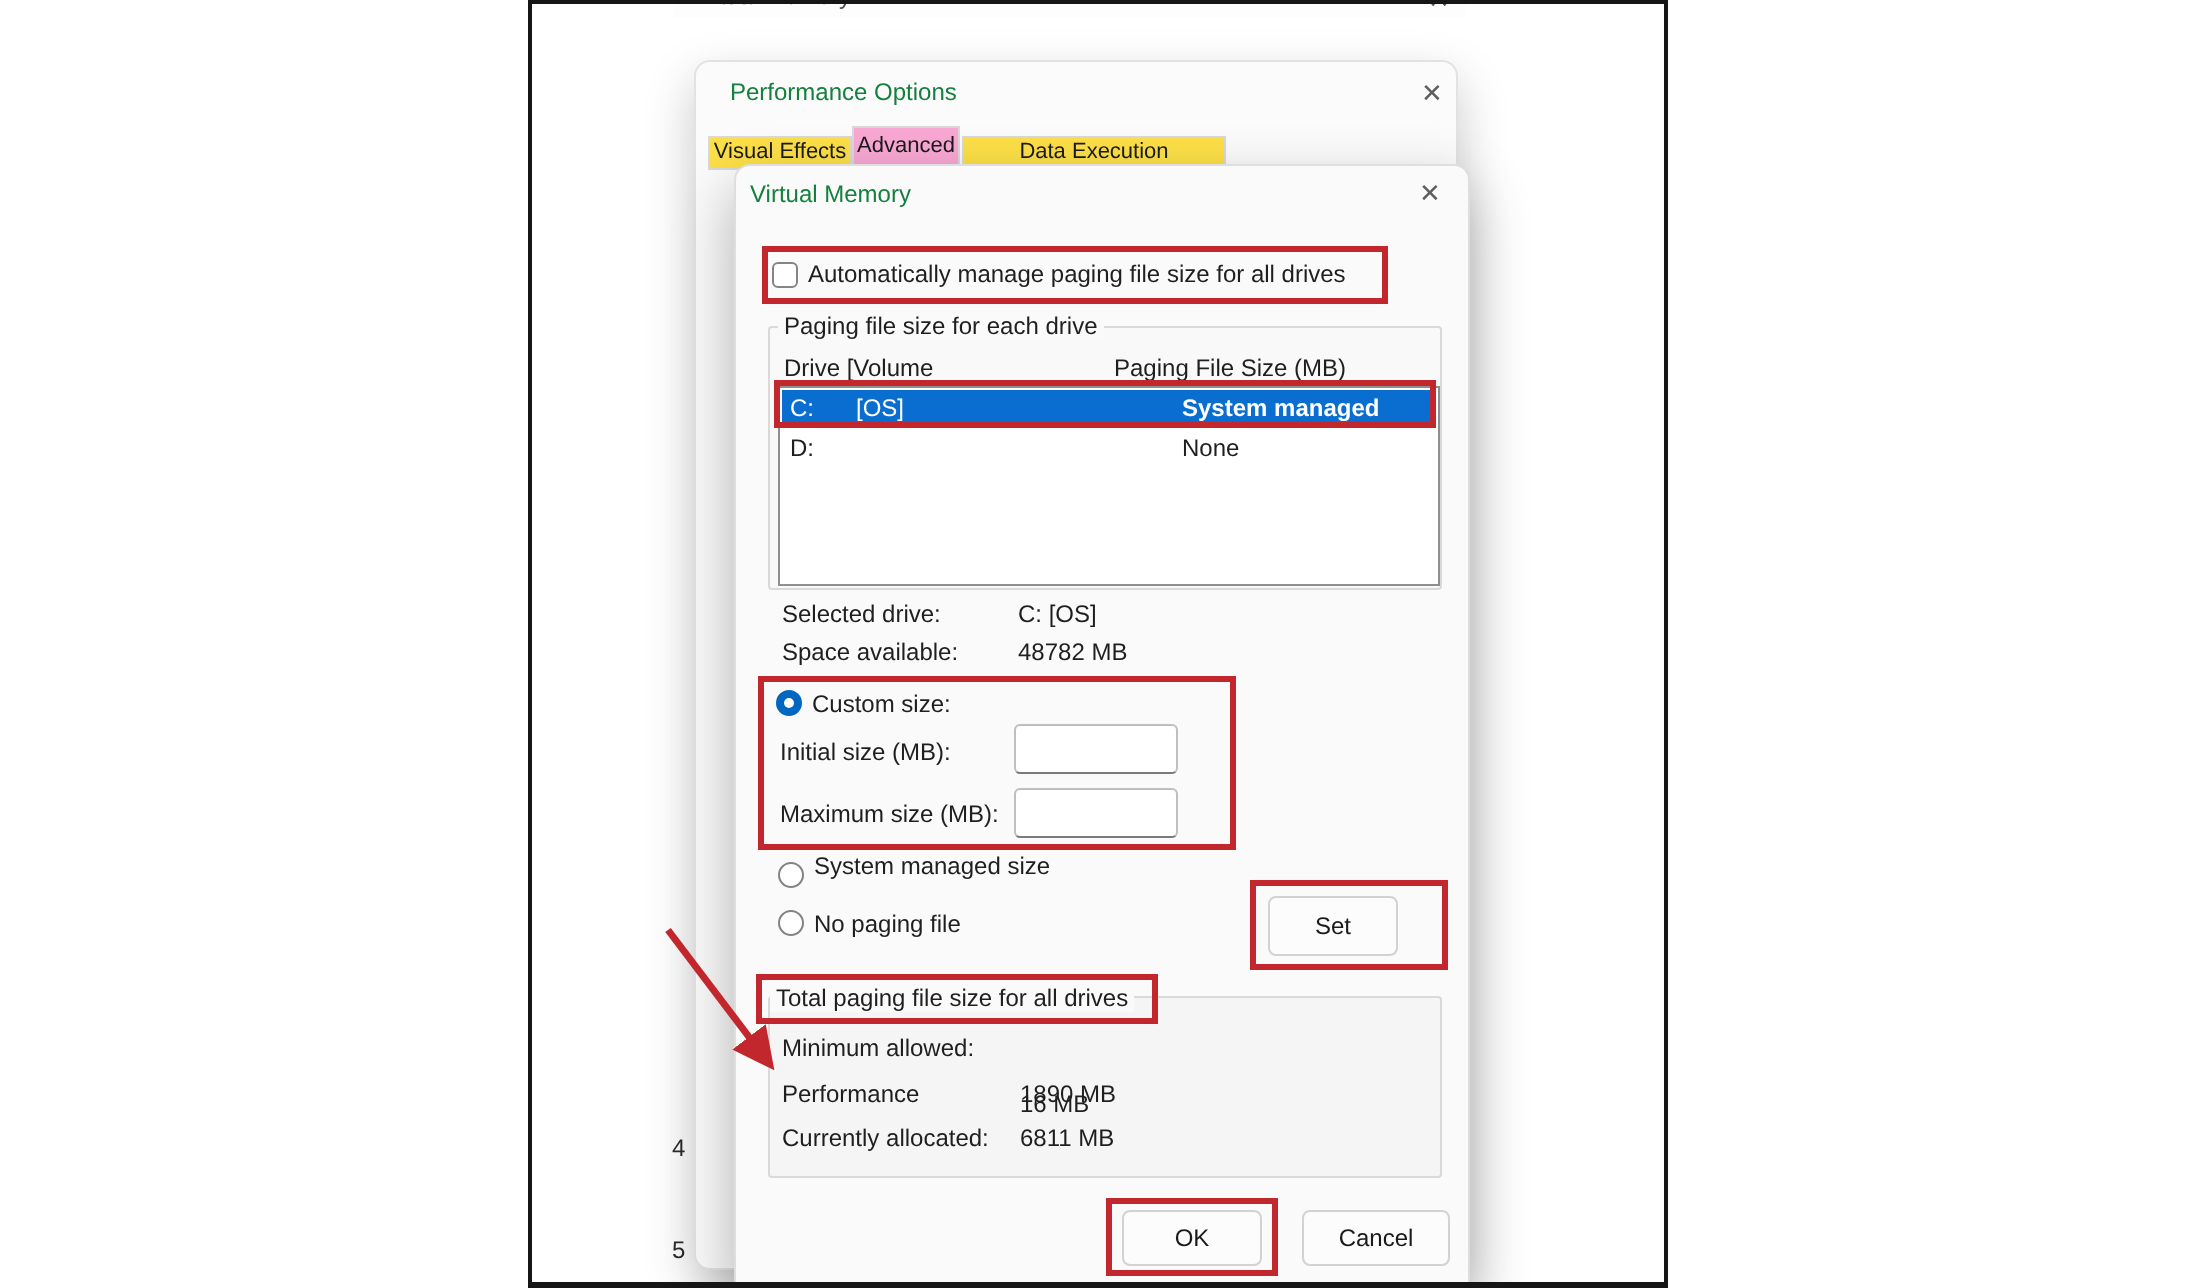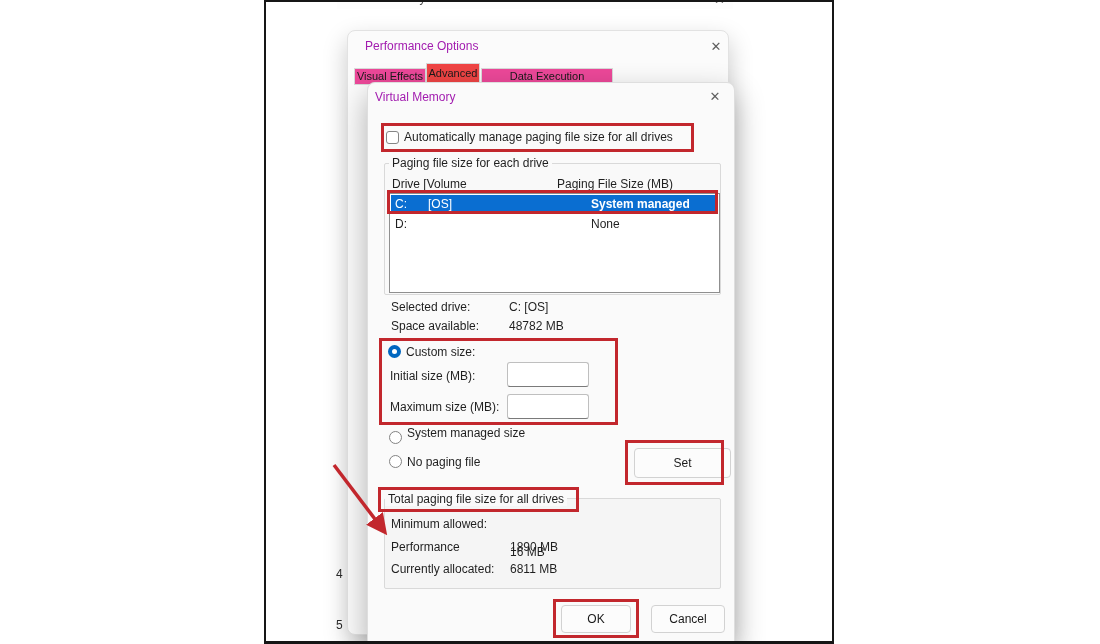--- a/index.html
+++ b/index.html
@@ -1,37 +1,37 @@
 <!DOCTYPE html>
 <html><head>
 <meta charset="utf-8">
 <style>
   html,body{margin:0;padding:0;background:#fff;}
   #canvas{position:relative;width:1100px;height:644px;background:#ffffff;overflow:hidden;
           font-family:"Liberation Sans","DejaVu Sans",sans-serif;color:#1f1f1f;}
   .abs{position:absolute;}
   .txt{font-size:12px;line-height:14px;white-space:nowrap;}
-  .title-txt{font-size:12px;color:#a21caf;white-space:nowrap;}
+  .title-txt{font-size:12px;color:#15803d;white-space:nowrap;}
   .close-x{font-size:13px;color:#5f5f5f;text-align:center;width:20px;height:16px;line-height:16px;cursor:default;}
 
   
   #frame{left:264px;top:0;width:570px;height:644px;box-sizing:border-box;
          border:2px solid #161616;border-bottom-width:3px;z-index:60;pointer-events:none;}
 
   
   #bg-strip{left:337px;top:0;width:396px;height:9px;overflow:hidden;z-index:1;background:#fdfdfd;}
   #bg-strip .t{position:absolute;left:8px;top:-9px;font-size:12px;color:#4c4c4c;}
   #bg-strip .x{position:absolute;left:377px;top:-8px;font-size:13px;color:#555;}
 
   
   #perf{left:347px;top:30px;width:380px;height:603px;background:#fbfbfb;border:1px solid #e2e2e2;
         border-radius:8px;box-shadow:0 10px 25px rgba(0,0,0,0.22);z-index:2;}
   .tab{position:absolute;box-sizing:border-box;font-size:11px;color:#1a1a1a;text-align:center;
-       background:#ec4899;border:1px solid #d9d9d9;line-height:15px;height:17px;}
-  .tab.sel{background:#ef4444;border-bottom:none;height:22px;line-height:18px;z-index:3;}
+       background:#fde047;border:1px solid #d9d9d9;line-height:15px;height:17px;}
+  .tab.sel{background:#f9a8d4;border-bottom:none;height:22px;line-height:18px;z-index:3;}
 
   
   #vm{left:367px;top:82px;width:366px;height:562px;background:#fafafa;border:1px solid #dedede;border-bottom:none;
       border-radius:8px 8px 0 0;box-shadow:0 12px 30px rgba(0,0,0,0.30);z-index:3;}
 
   .groupbox{position:absolute;box-sizing:border-box;border:1px solid #d9d9d9;border-radius:2px;}
   .grouplabel{position:absolute;font-size:12px;background:#fafafa;padding:0 3px;white-space:nowrap;}
 
   .listbox{position:absolute;background:#ffffff;border:1px solid #8f8f8f;box-sizing:border-box;}
   .lrow{position:absolute;left:1px;right:1px;height:19px;font-size:12px;line-height:19px;}
@@ -111,21 +111,21 @@
     <input class="tinput" style="left: 139px; top: 279px; width: 82px; height: 25px;" value="">
     <div class="txt abs" style="left:22px;top:317px;">Maximum size (MB):</div>
     <input class="tinput" style="left: 139px; top: 311px; width: 82px; height: 25px;" value="">
 
     <div class="radio abs" style="left:21px;top:348px;"></div>
     <div class="txt abs" style="left:39px;top:343px;">System managed size</div>
     <div class="radio abs" style="left:21px;top:372px;"></div>
     <div class="txt abs" style="left:39px;top:372px;">No paging file</div>
 
     <div class="redbox" style="left:257px;top:357px;width:99px;height:45px;"></div>
-    <div class="btn" style="left:266px;top:365px;width:97px;height:30px;line-height:28px;">Set</div>
+    <div class="btn" style="left:266px;top:365px;width:65px;height:30px;line-height:28px;">Set</div>
 
     <div class="groupbox" style="left:16px;top:415px;width:337px;height:91px;background:#f5f5f5;"></div>
     <div class="grouplabel" style="left:17px;top:409px;z-index:11;">Total paging file size for all drives</div>
     <div class="redbox" style="left:10px;top:404px;width:201px;height:25px;"></div>
 
     <div class="kv-label" style="left:23px;top:434px;">Minimum allowed:</div>
     <div class="kv-value" style="left:142px;top:434px;margin-top:28px;">16 MB</div>
     <div class="kv-label" style="left:23px;top:457px;">Performance</div>
     <div class="kv-value" style="left:142px;top:457px;">1890 MB</div>
     <div class="kv-label" style="left:23px;top:479px;">Currently allocated:</div>

